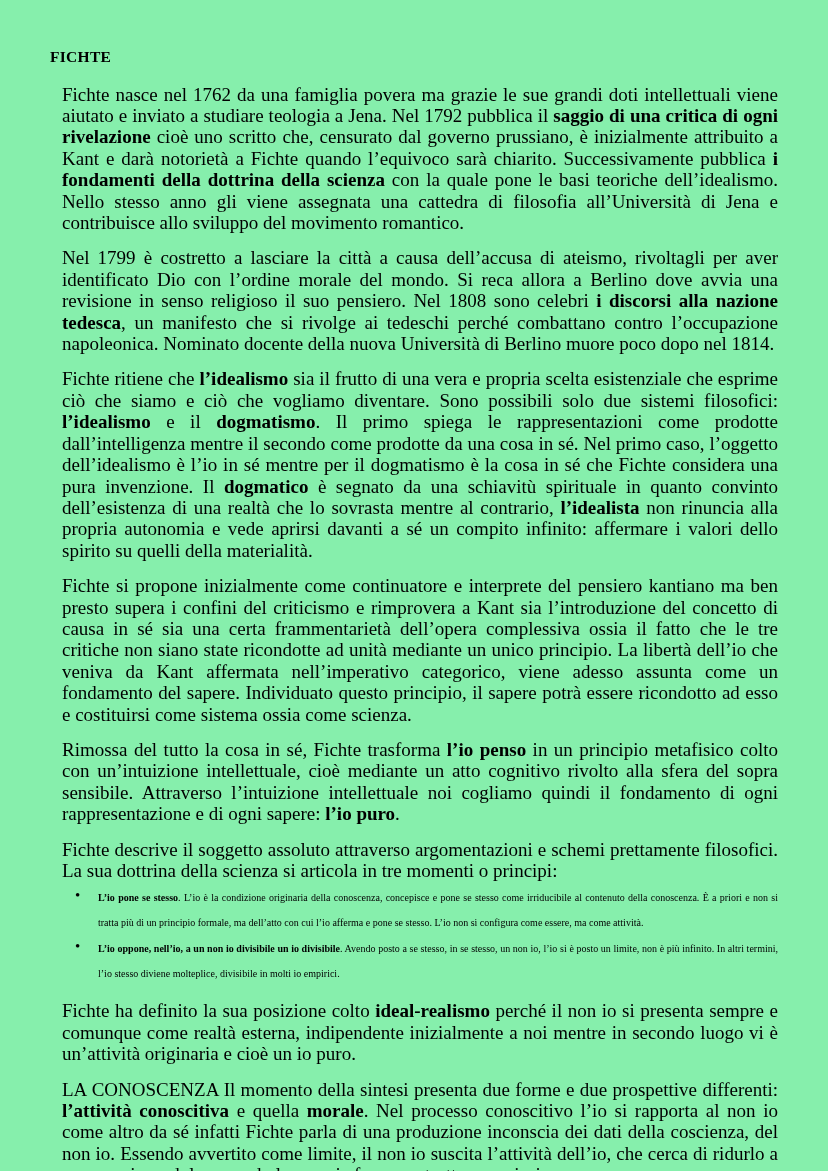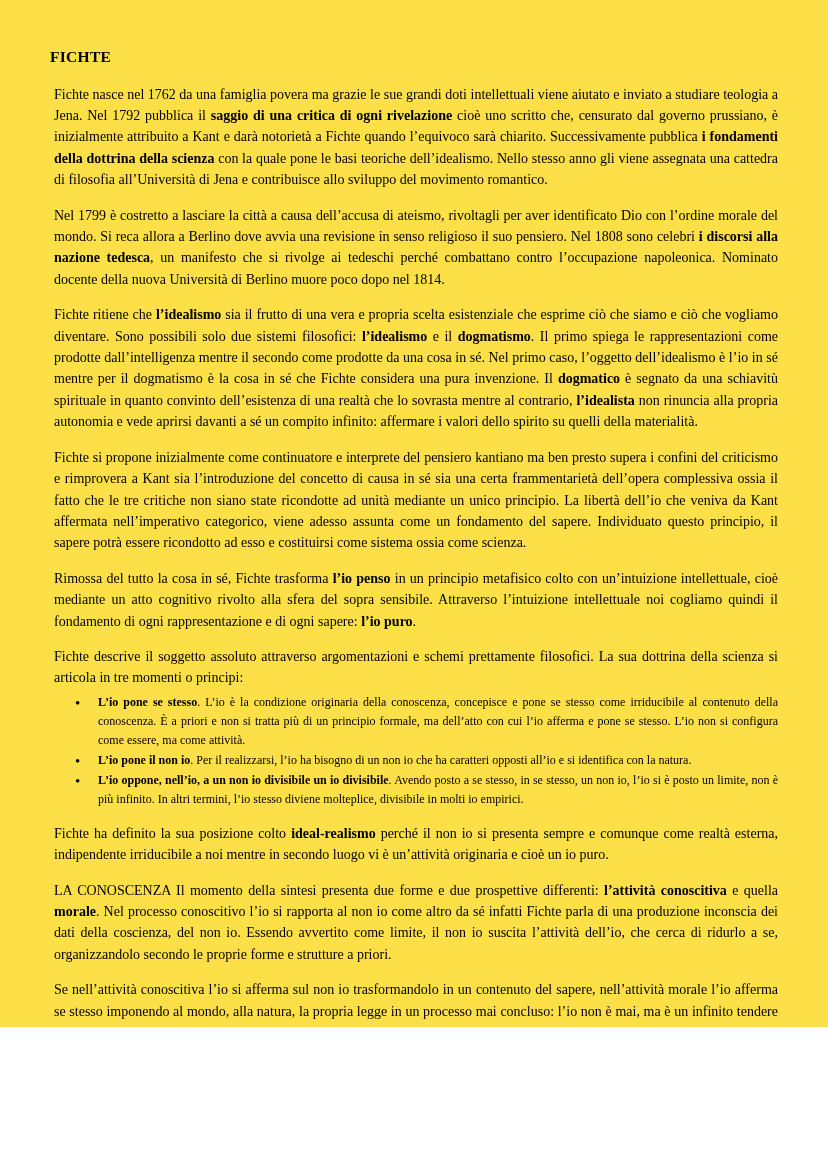--- a/index.html
+++ b/index.html
@@ -8,62 +8,62 @@
     padding: 0;
     background: #ffffff;
   }
   body {
     font-family: "Liberation Serif", "DejaVu Serif", serif;
     color: #000000;
   }
   .page {
     position: relative;
     width: 828px;
-    height: 1027px;
+    height: 1171px;
     box-sizing: border-box;
-    background: #fde047;
+    background: #86efac;
     overflow: hidden;
   }
   .content {
     position: absolute;
     left: 50px;
     top: 48px;
     width: 728px;
   }
   .doc-title {
     font-size: 15.5px;
     font-weight: bold;
     letter-spacing: 0.3px;
     margin: 0 0 17px 0;
     line-height: 1.2;
   }
   .para {
-    font-size: 14px;
+    font-size: 19px;
     line-height: 21.4px;
     text-align: justify;
     text-justify: inter-word;
-    margin: 0 0 14px 4px;
+    margin: 0 0 14px 12px;
     hyphens: none;
   }
   .para:last-child {
     margin-bottom: 0;
   }
   .para b {
     font-weight: bold;
   }
   ul.bullets {
     list-style: none;
     margin: 4px 0 14px 0;
     padding: 0;
   }
   ul.bullets > li {
     position: relative;
     padding-left: 48px;
-    font-size: 12px;
-    line-height: 19px;
+    font-size: 10px;
+    line-height: 25px;
     text-align: justify;
     text-justify: inter-word;
     margin: 0 0 1px 0;
   }
   ul.bullets > li::before {
     content: "\2022";
     position: absolute;
     left: 25px;
     top: 0;
     font-size: 15px;
@@ -85,24 +85,23 @@
         <p class="para"><span>Fichte nasce nel 1762 da una famiglia povera ma grazie le sue grandi doti intellettuali viene aiutato e inviato a studiare teologia a Jena. Nel 1792 pubblica il </span><b>saggio di una critica di ogni rivelazione</b><span> cioè uno scritto che, censurato dal governo prussiano, è inizialmente attribuito a Kant e darà notorietà a Fichte quando l’equivoco sarà chiarito. Successivamente pubblica </span><b>i fondamenti della dottrina della scienza</b><span> con la quale pone le basi teoriche dell’idealismo. Nello stesso anno gli viene assegnata una cattedra di filosofia all’Università di Jena e contribuisce allo sviluppo del movimento romantico.</span></p>
         <p class="para"><span>Nel 1799 è costretto a lasciare la città a causa dell’accusa di ateismo, rivoltagli per aver identificato Dio con l’ordine morale del mondo. Si reca allora a Berlino dove avvia una revisione in senso religioso il suo pensiero. Nel 1808 sono celebri </span><b>i discorsi alla nazione tedesca</b><span>, un manifesto che si rivolge ai tedeschi perché combattano contro l’occupazione napoleonica. Nominato docente della nuova Università di Berlino muore poco dopo nel 1814.</span></p>
         <p class="para"><span>Fichte ritiene che </span><b>l’idealismo</b><span> sia il frutto di una vera e propria scelta esistenziale che esprime ciò che siamo e ciò che vogliamo diventare. Sono possibili solo due sistemi filosofici: </span><b>l’idealismo</b><span> e il </span><b>dogmatismo</b><span>. Il primo spiega le rappresentazioni come prodotte dall’intelligenza mentre il secondo come prodotte da una cosa in sé. Nel primo caso, l’oggetto dell’idealismo è l’io in sé mentre per il dogmatismo è la cosa in sé che Fichte considera una pura invenzione. Il </span><b>dogmatico</b><span> è segnato da una schiavitù spirituale in quanto convinto dell’esistenza di una realtà che lo sovrasta mentre al contrario, </span><b>l’idealista</b><span> non rinuncia alla propria autonomia e vede aprirsi davanti a sé un compito infinito: affermare i valori dello spirito su quelli della materialità.</span></p>
         <p class="para"><span>Fichte si propone inizialmente come continuatore e interprete del pensiero kantiano ma ben presto supera i confini del criticismo e rimprovera a Kant sia l’introduzione del concetto di causa in sé sia una certa frammentarietà dell’opera complessiva ossia il fatto che le tre critiche non siano state ricondotte ad unità mediante un unico principio. La libertà dell’io che veniva da Kant affermata nell’imperativo categorico, viene adesso assunta come un fondamento del sapere. Individuato questo principio, il sapere potrà essere ricondotto ad esso e costituirsi come sistema ossia come scienza.</span></p>
         <p class="para"><span>Rimossa del tutto la cosa in sé, Fichte trasforma </span><b>l’io penso</b><span> in un principio metafisico colto con un’intuizione intellettuale, cioè mediante un atto cognitivo rivolto alla sfera del sopra sensibile. Attraverso l’intuizione intellettuale noi cogliamo quindi il fondamento di ogni rappresentazione e di ogni sapere: </span><b>l’io puro</b><span>.</span></p>
         <p class="para"><span>Fichte descrive il soggetto assoluto attraverso argomentazioni e schemi prettamente filosofici. La sua dottrina della scienza si articola in tre momenti o principi:</span></p>
       </div>
 
     <ul class="bullets" id="principles">
         <li><b>L’io pone se stesso</b><span>. L’io è la condizione originaria della conoscenza, concepisce e pone se stesso come irriducibile al contenuto della conoscenza. È a priori e non si tratta più di un principio formale, ma dell’atto con cui l’io afferma e pone se stesso. L’io non si configura come essere, ma come attività.</span></li>
-        <li><b>L’io pone il non io</b><span>. Per il realizzarsi, l’io ha bisogno di un non io che ha caratteri opposti all’io e si identifica con la natura.</span></li>
         <li><b>L’io oppone, nell’io, a un non io divisibile un io divisibile</b><span>. Avendo posto a se stesso, in se stesso, un non io, l’io si è posto un limite, non è più infinito. In altri termini, l’io stesso diviene molteplice, divisibile in molti io empirici.</span></li>
       </ul>
 
     <div id="paras-after">
-        <p class="para"><span>Fichte ha definito la sua posizione colto </span><b>ideal-realismo</b><span> perché il non io si presenta sempre e comunque come realtà esterna, indipendente irriducibile a noi mentre in secondo luogo vi è un’attività originaria e cioè un io puro.</span></p>
+        <p class="para"><span>Fichte ha definito la sua posizione colto </span><b>ideal-realismo</b><span> perché il non io si presenta sempre e comunque come realtà esterna, indipendente inizialmente a noi mentre in secondo luogo vi è un’attività originaria e cioè un io puro.</span></p>
         <p class="para"><span>LA CONOSCENZA Il momento della sintesi presenta due forme e due prospettive differenti: </span><b>l’attività conoscitiva</b><span> e quella </span><b>morale</b><span>. Nel processo conoscitivo l’io si rapporta al non io come altro da sé infatti Fichte parla di una produzione inconscia dei dati della coscienza, del non io. Essendo avvertito come limite, il non io suscita l’attività dell’io, che cerca di ridurlo a se, organizzandolo secondo le proprie forme e strutture a priori.</span></p>
         <p class="para"><span>Se nell’attività conoscitiva l’io si afferma sul non io trasformandolo in un contenuto del sapere, nell’attività morale l’io afferma se stesso imponendo al mondo, alla natura, la propria legge in un processo mai concluso: l’io non è mai, ma è un infinito tendere per realizzare se stesso.</span></p>
       </div>
 
   </div>
 </div>
 
 </body></html>

